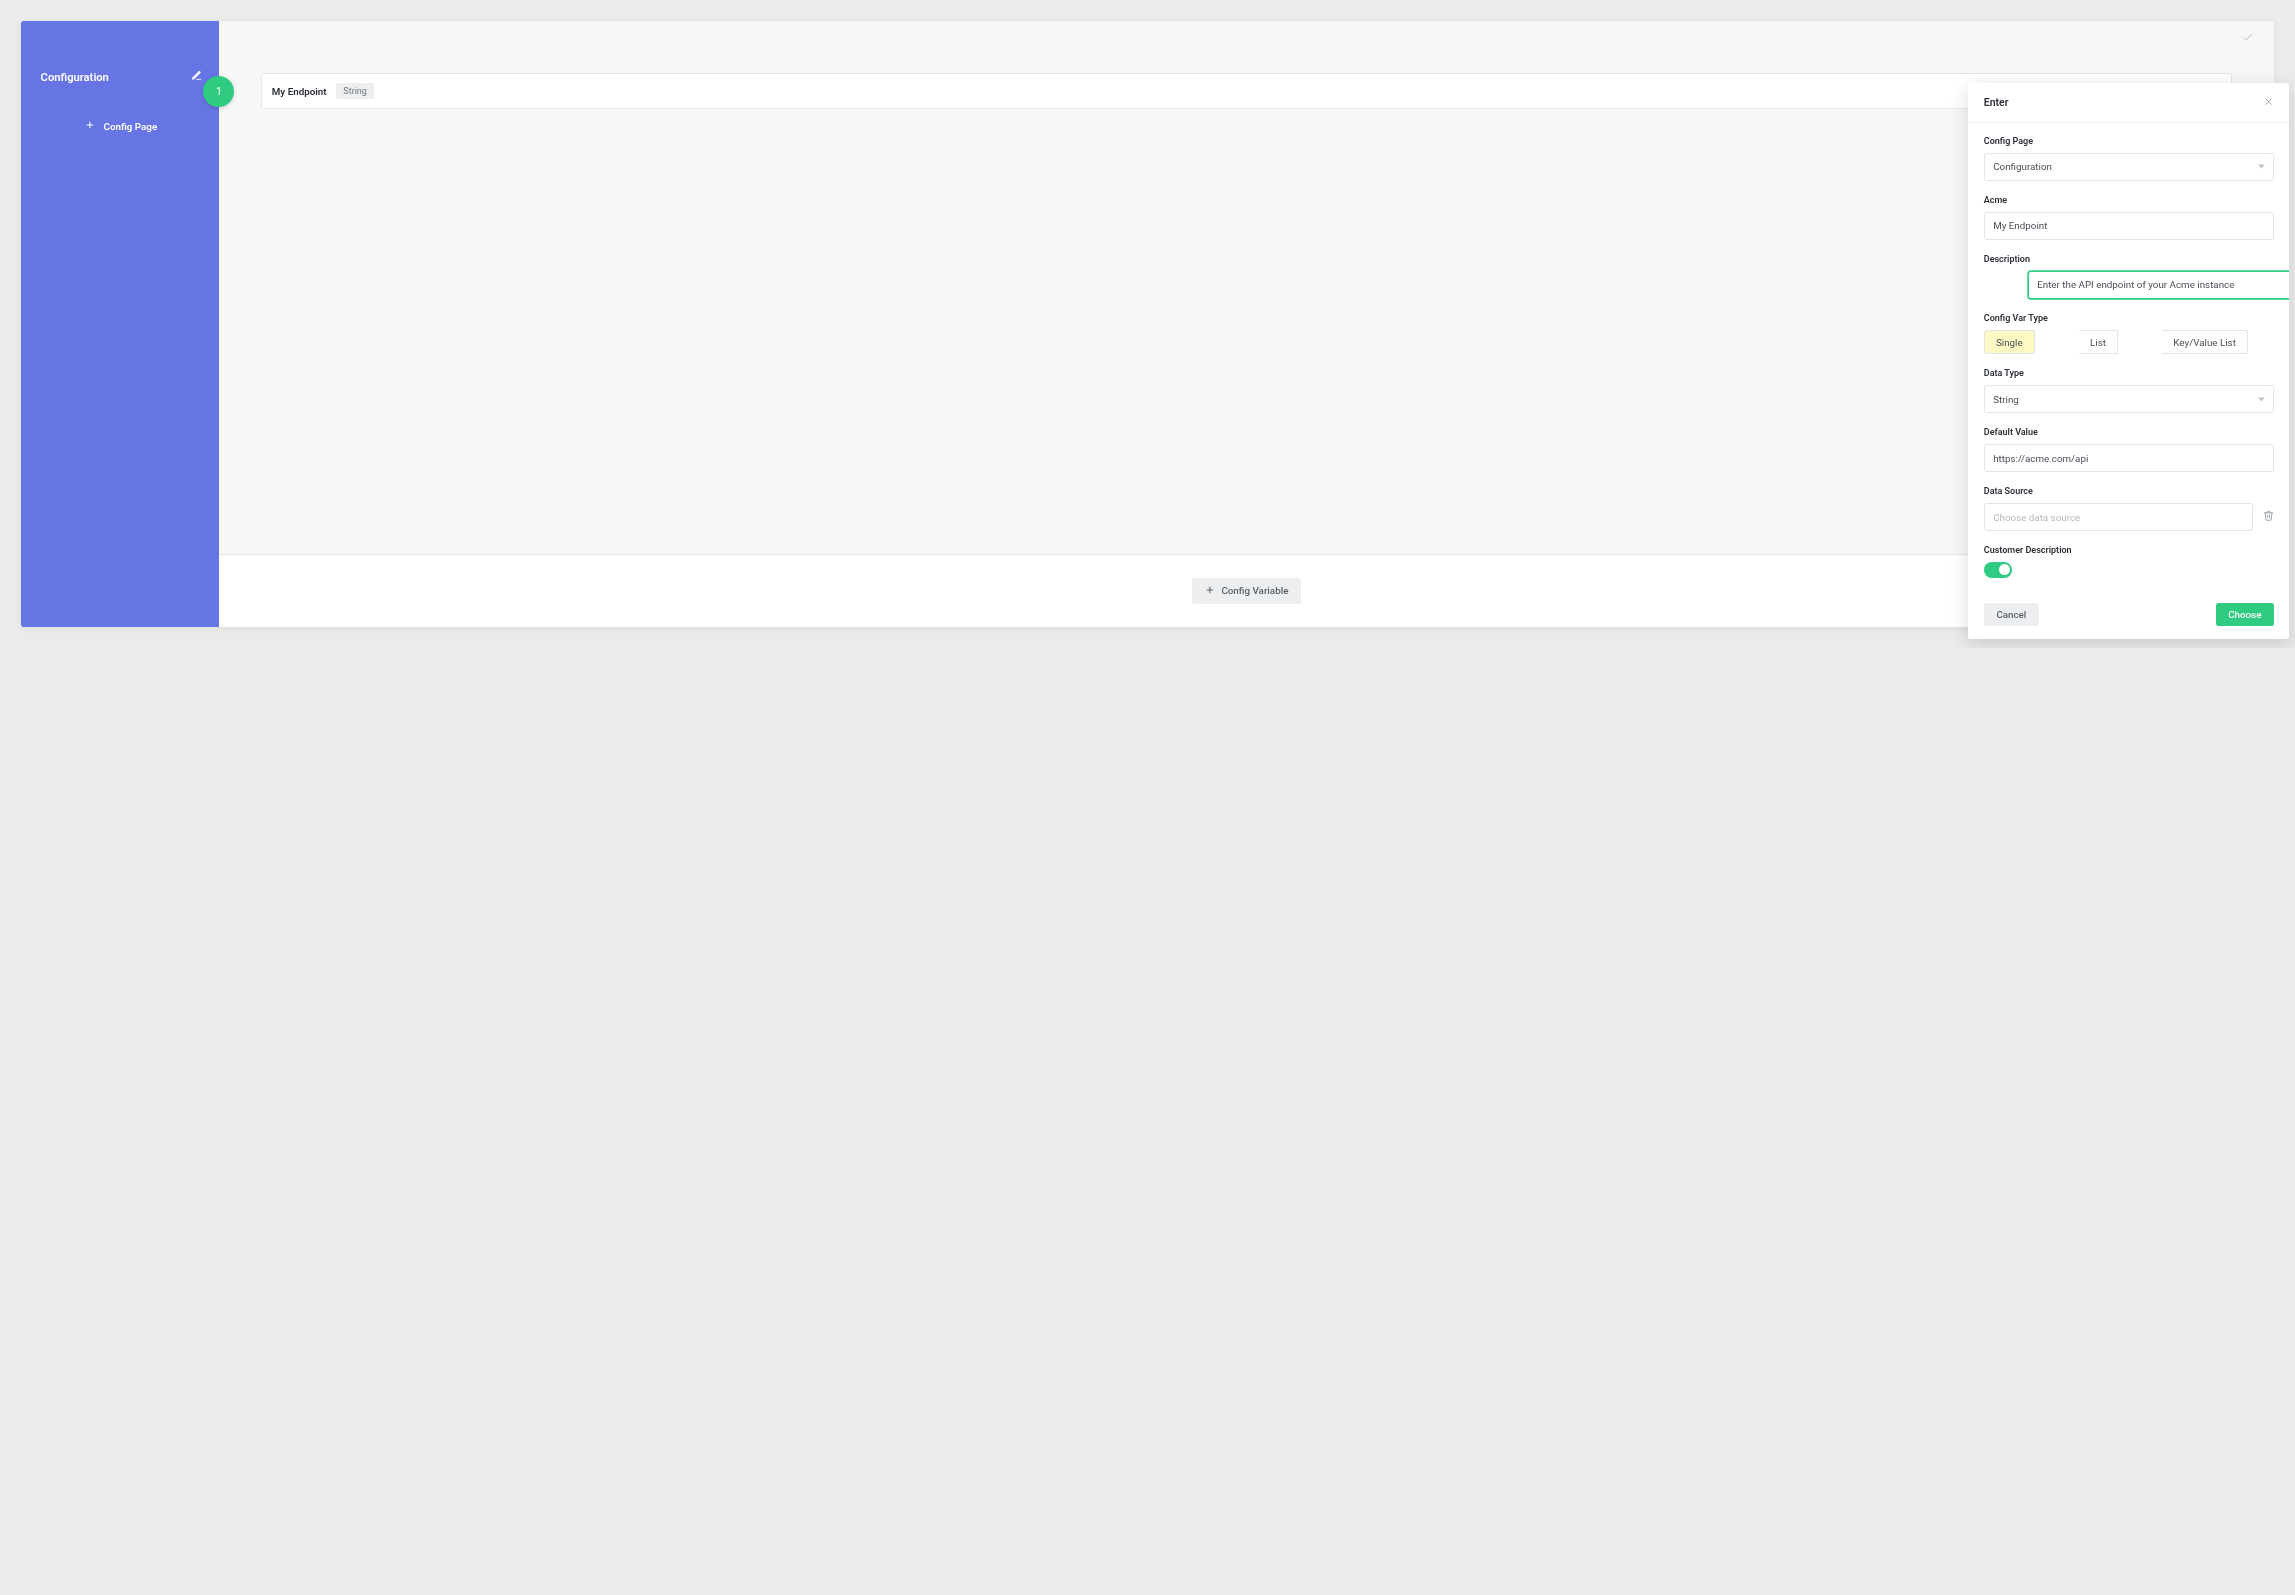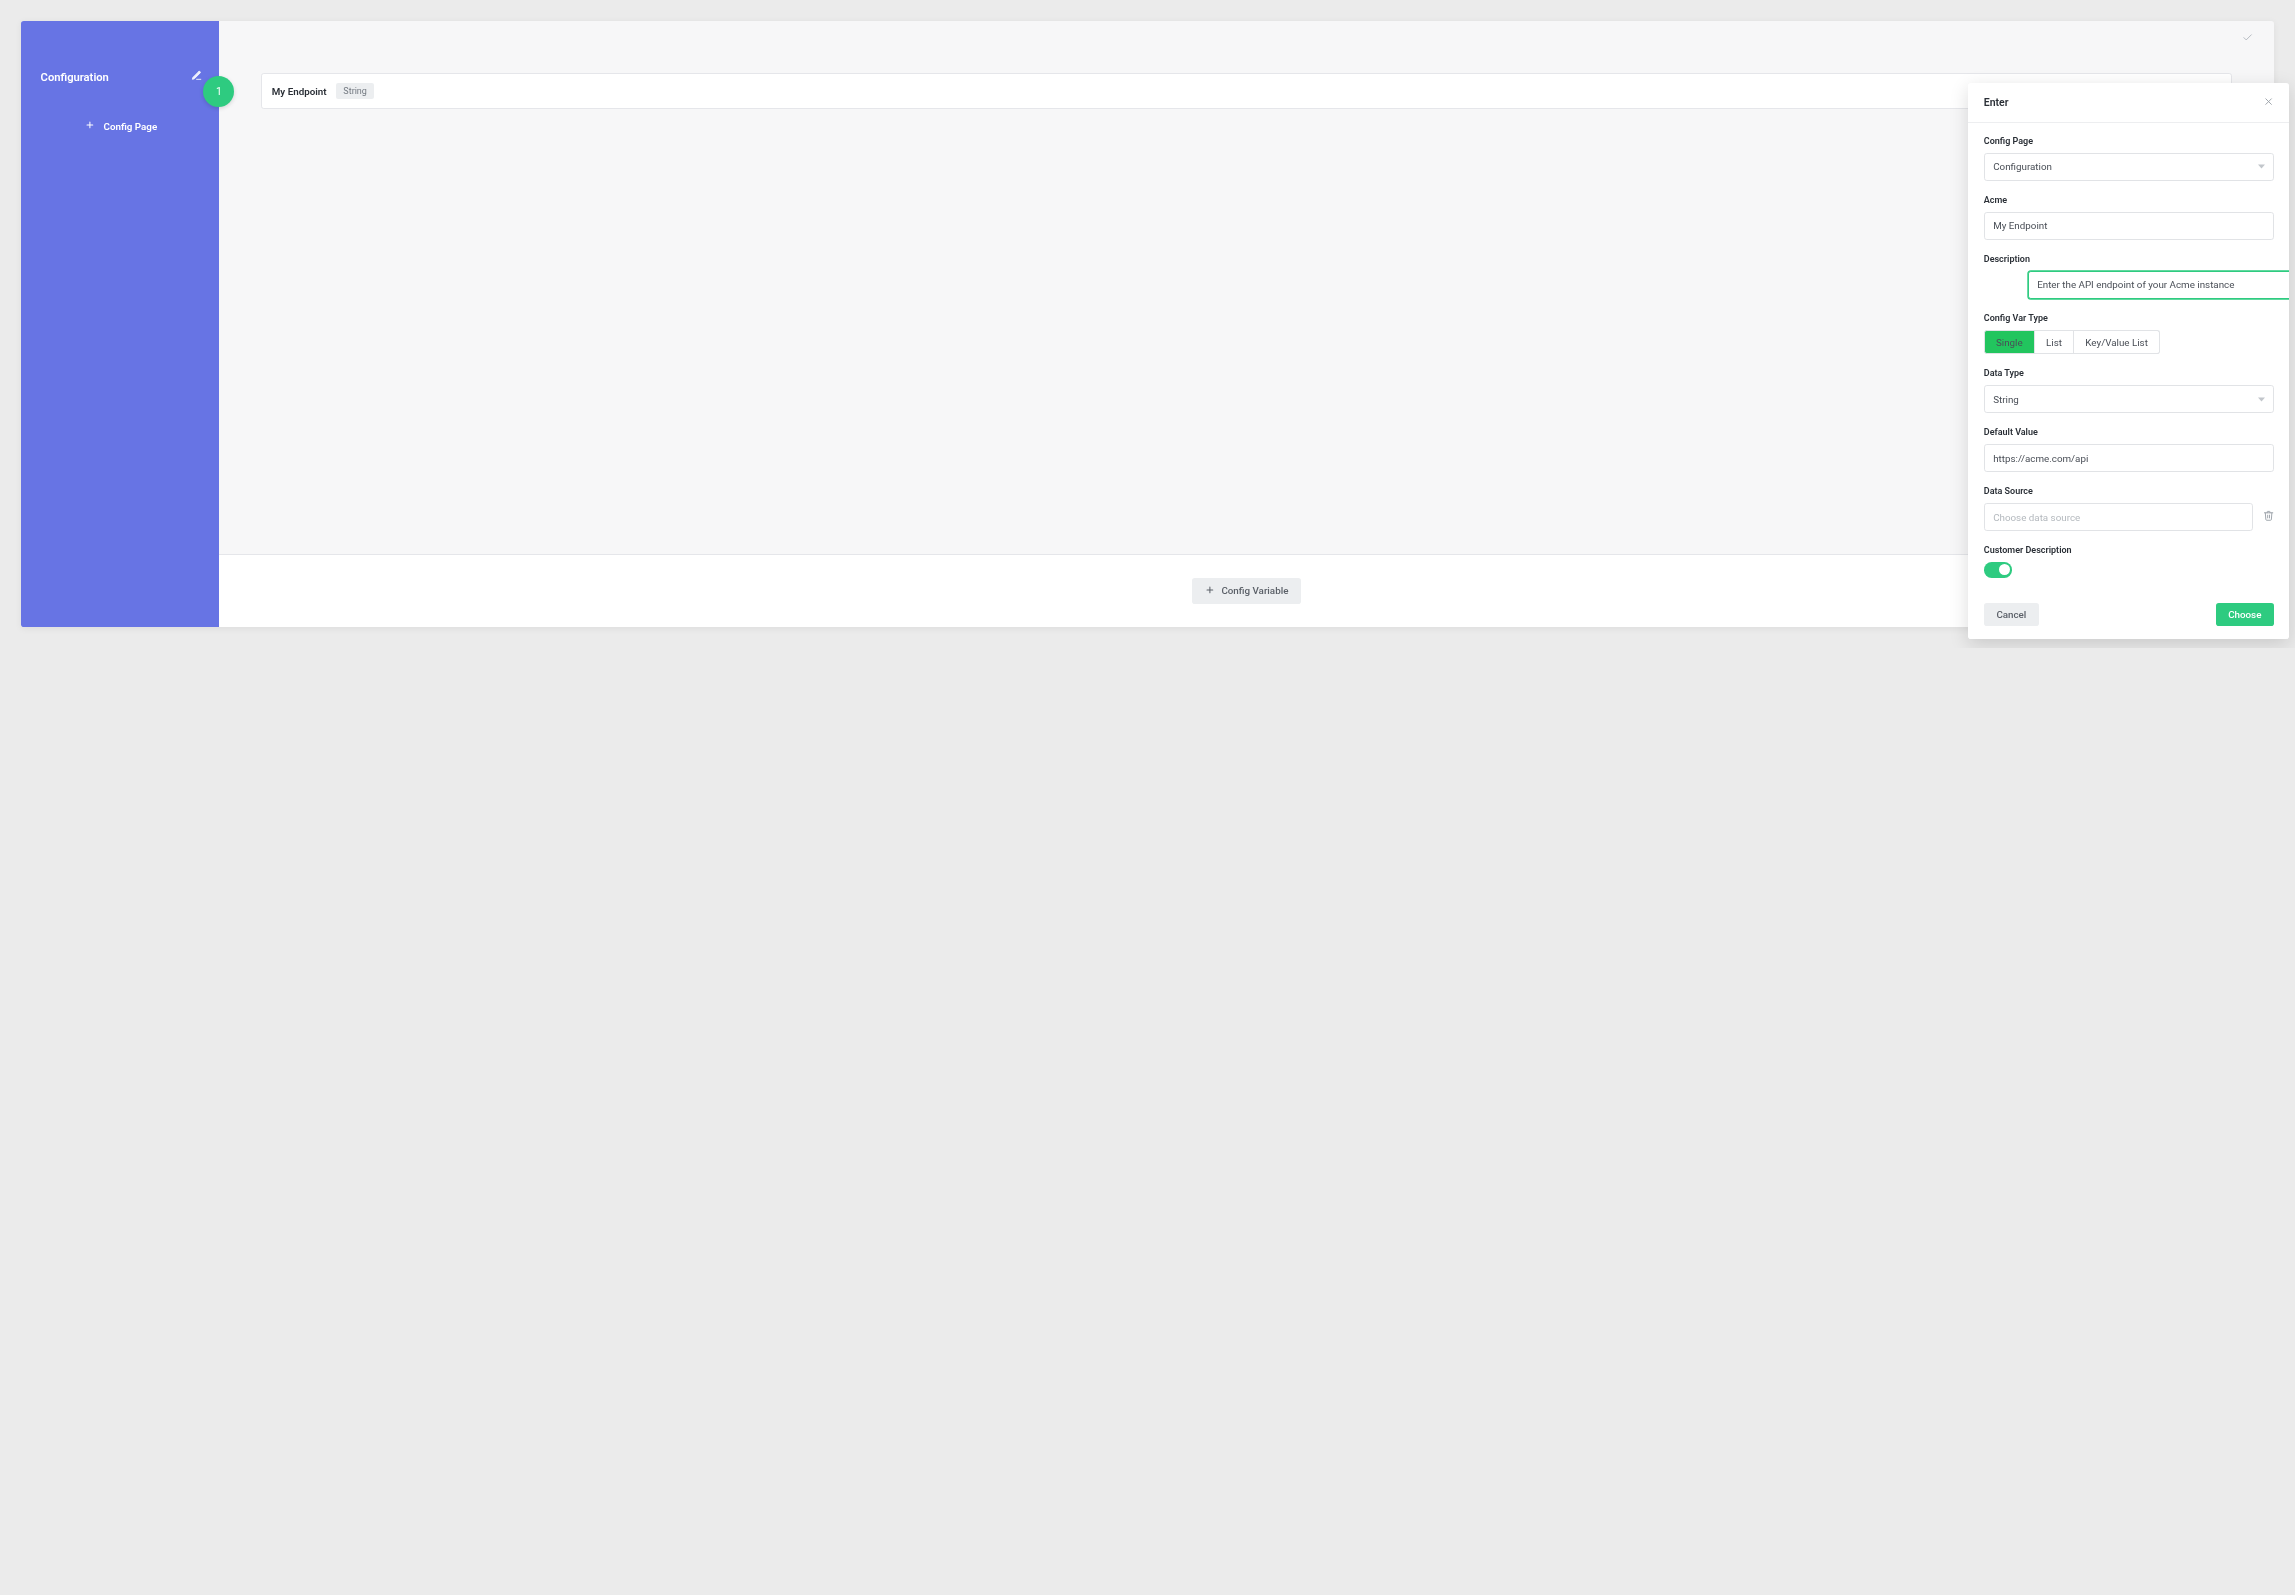--- a/index.html
+++ b/index.html
@@ -178,22 +178,22 @@
     .seg-btn {
       border: 0.7px solid #e1e3e6;
       padding: 5.6px 11.2px;
       font-size: 9.8px;
       color: #4a4f57;
       background: #fff;
       cursor: pointer;
     }
     .seg-btn:first-child { border-top-left-radius: 2.8px; border-bottom-left-radius: 2.8px; }
     .seg-btn:last-child  { border-top-right-radius: 2.8px; border-bottom-right-radius: 2.8px; }
-    .seg-btn + .seg-btn { border-left: none; }
-    .seg-btn.selected { background: #22c55e; }
+    .seg-btn + .seg-btn { border-left: none; margin-left: 44px; }
+    .seg-btn.selected { background: #fef9c3; }
 
     .data-source-row { display: flex; align-items: center; gap: 9.8px; }
     .data-source-row .text-input { flex: 1; }
     .trash-icon { color: #9aa0a8; cursor: pointer; }
     .trash-icon svg { width: 11.2px; height: 11.2px; stroke: currentColor; fill: none; }
 
     .toggle {
       width: 28px; height: 15.4px;
       background: #2ecb80;
       border-radius: 7.7px;

